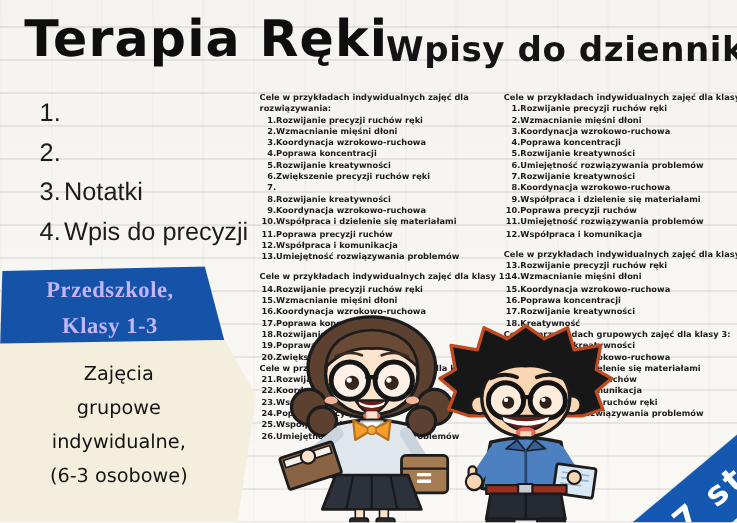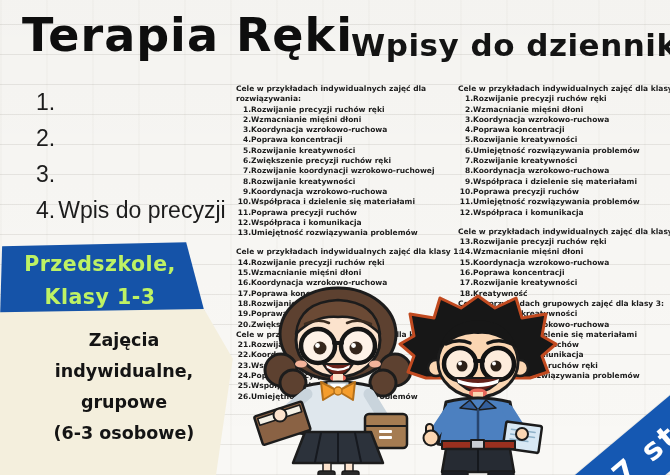--- a/index.html
+++ b/index.html
@@ -28,28 +28,28 @@
   .goals .line{display:flex;}
   .goals .line.h{white-space:nowrap;}
   .goals .line.g{height:9px;}
   .goals .num{flex:none;width:15px;text-align:right;}
   #goals-mid{left:236px;top:84px;width:222px;}
   #goals-right{left:458px;top:84px;width:212px;}
 
   
   #badge{left:0;top:239px;width:214px;height:81px;background:#1553a8;
     clip-path:polygon(1% 9%, 87% 4%, 96% 94%, 0% 99%);z-index:2;}
-  #badge .txt{position:absolute;left:0;top:9px;width:200px;text-align:center;color:#bef264;
-    font-size:20.5px;line-height:33px;font-weight:700;letter-spacing:0.5px;}
+  #badge .txt{position:absolute;left:0;top:9px;width:200px;text-align:center;color:#c4b5fd;
+    font-size:20.5px;line-height:33px;font-weight:700;letter-spacing:0.5px;font-family:Liberation Serif, serif;}
 
   
   #cream{left:0;top:309px;width:240px;height:166px;background:#f4efdd;
     clip-path:polygon(0 2%, 85% 0, 97% 30%, 90% 100%, 0 100%);z-index:2;}
-  #cream .txt{position:absolute;left:16px;top:16px;width:216px;text-align:center;color:#141414;
-    font-size:17.5px;line-height:31px;font-weight:700;}
+  #cream .txt{position:absolute;left:0;top:16px;width:216px;text-align:center;color:#141414;
+    font-size:17.5px;line-height:31px;font-weight:400;}
 
   
   #girl{left:243px;top:282px;width:190px;height:195px;z-index:4;}
   #boy{left:398px;top:292px;width:160px;height:185px;z-index:4;}
 
   
   #ribbon{left:508px;top:410px;width:310px;height:58px;background:#1558b2;
     transform:rotate(-40deg);z-index:3;display:flex;align-items:center;justify-content:flex-start;
     box-shadow:0 0 0 1px rgba(0,0,0,0.05);}
   #ribbon .txt{color:#ffffff;font-size:30px;font-weight:700;letter-spacing:3px;padding-left:46px;white-space:nowrap;}
@@ -65,20 +65,21 @@
   <div id="features" class="abs">
 
   <div class="line f">
         <span class="num">1.</span>
       </div>
       <div class="line f">
         <span class="num">2.</span>
       </div>
       <div class="line f">
         <span class="num">3.</span>
+        <span class="txt">Notatki</span>
       </div>
       <div class="line f">
         <span class="num">4.</span>
         <span class="txt">Wpis do precyzji</span>
       </div>
     </div>
 
   <div id="goals-mid" class="abs goals">
 
   <div class="line h">
@@ -106,21 +107,20 @@
       <div class="line i">
         <span class="num">5.</span>
         <span class="txt">Rozwijanie kreatywności</span>
       </div>
       <div class="line i">
         <span class="num">6.</span>
         <span class="txt">Zwiększenie precyzji ruchów ręki</span>
       </div>
       <div class="line i">
         <span class="num">7.</span>
-        <span class="txt">Rozwijanie koordynacji wzrokowo-ruchowej</span>
       </div>
       <div class="line i">
         <span class="num">8.</span>
         <span class="txt">Rozwijanie kreatywności</span>
       </div>
       <div class="line i">
         <span class="num">9.</span>
         <span class="txt">Koordynacja wzrokowo-ruchowa</span>
       </div>
       <div class="line i">
@@ -323,22 +323,22 @@
   <div id="badge" class="abs">
     <div class="txt">
       <div>Przedszkole,</div>
       <div>Klasy 1-3</div>
     </div>
   </div>
 
   <div id="cream" class="abs">
     <div class="txt">
       <div>Zajęcia</div>
+      <div>grupowe</div>
       <div>indywidualne,</div>
-      <div>grupowe</div>
       <div>(6-3 osobowe)</div>
     </div>
   </div>
 
   <svg id="girl" class="abs" viewBox="0 0 190 195">
     <g stroke-linejoin="round" stroke-linecap="round">
       <ellipse cx="95" cy="52" rx="58" ry="46" fill="#5d4130" stroke="#1c1c1c" stroke-width="3"></ellipse>
       <circle cx="38" cy="88" r="16" fill="#5d4130" stroke="#1c1c1c" stroke-width="3"></circle>
       <circle cx="152" cy="88" r="16" fill="#5d4130" stroke="#1c1c1c" stroke-width="3"></circle>
       <circle cx="50" cy="101" r="13" fill="#5d4130" stroke="#1c1c1c" stroke-width="3"></circle>

